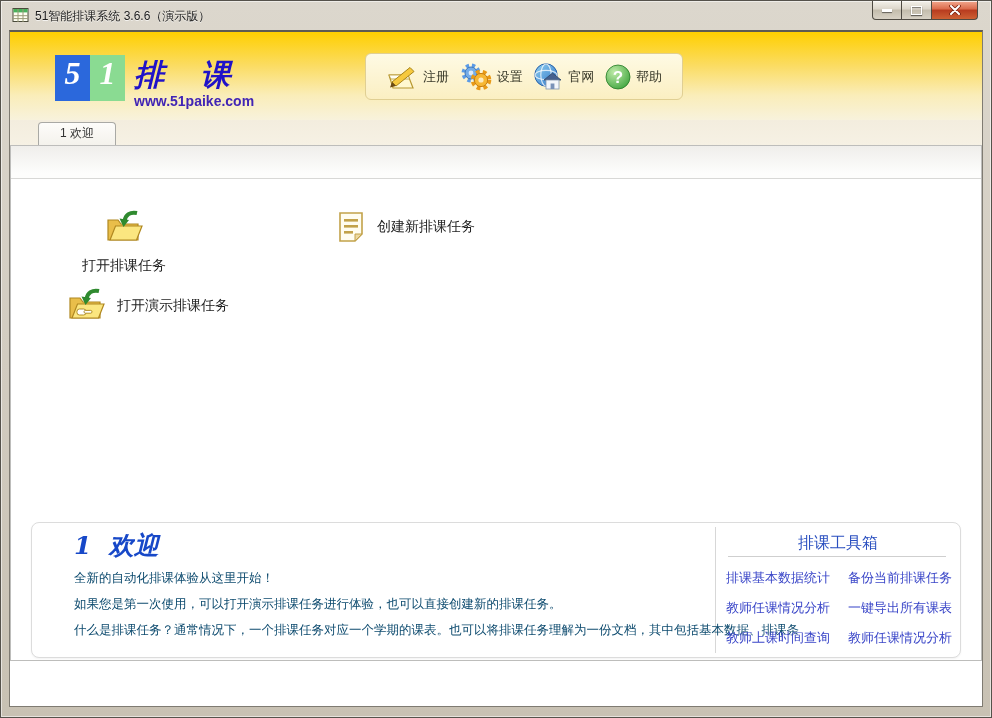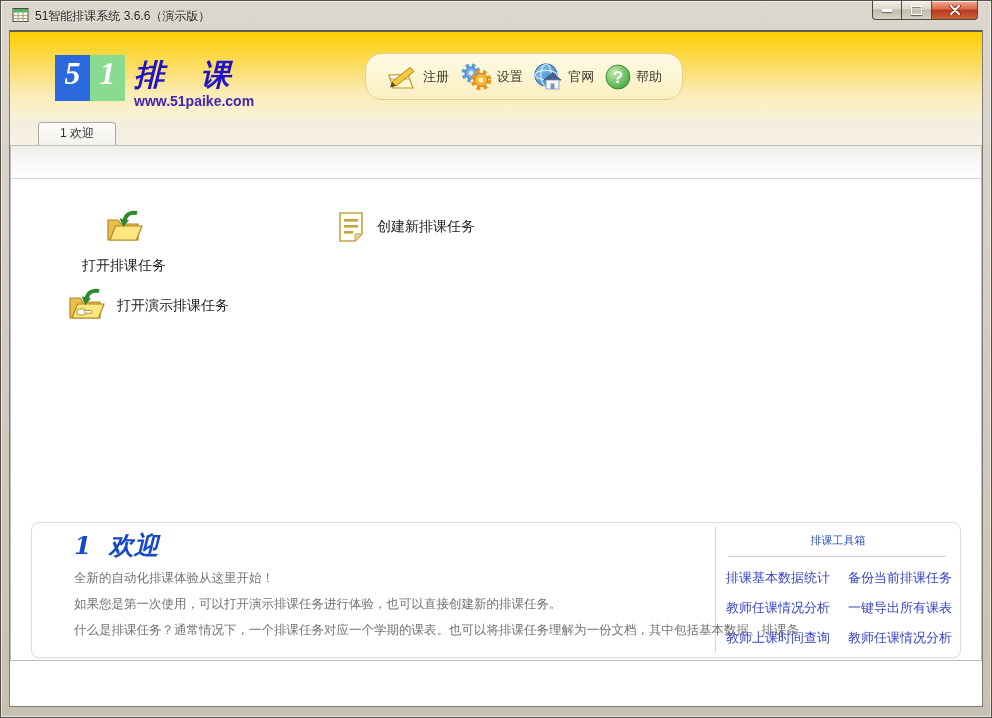--- a/index.html
+++ b/index.html
@@ -29,46 +29,46 @@
   .logo{position:absolute;left:45px;top:23px;display:flex;}
   .blk{width:35px;height:46px;line-height:46px;text-align:center;color:#fff;
     font:italic bold 32px "Liberation Serif","DejaVu Serif",serif;}
   .b5{background:#2B68DC;}
   .b1{background:#8ADB92;}
   .logo-right{margin-left:9px;}
   .logo-cn{font:bold 30px "DejaVu Serif","Liberation Serif",serif;font-style:italic;color:#2012C8;letter-spacing:13px;white-space:nowrap;}
   .logo-url{font-size:14px;font-weight:bold;color:#4125B5;margin-top:-3px;}
   
   .toolbar{position:absolute;left:355px;top:21px;width:318px;height:47px;box-sizing:border-box;
-    border:1px solid #E0CF93;border-radius:17px;background:linear-gradient(#FEFAE4,#FBEFC2);
+    border:1px solid #E0CF93;border-radius:6px;background:linear-gradient(#FEFAE4,#FBEFC2);
     display:flex;align-items:center;justify-content:space-between;padding:0 20px;}
   .tbtn{display:flex;align-items:center;gap:5px;font-size:13px;color:#3a3a2a;cursor:default;}
   
   .tabbar{position:absolute;left:0;right:0;top:88px;height:25px;background:linear-gradient(#F3EDDE,#F6F1E4);}
   .tab{position:absolute;left:28px;top:2px;width:78px;height:23px;box-sizing:border-box;
     border:1px solid #A9A9A5;border-bottom:none;border-radius:4px 4px 0 0;z-index:3;
     background:linear-gradient(#FDFCFA,#F4F2EC);text-align:center;line-height:21px;font-size:12px;color:#333;}
   
   .content{position:absolute;left:0;right:0;top:113px;bottom:45px;box-sizing:border-box;
     border:1px solid #BDBDBB;background:#fff;}
   .topstrip{position:absolute;left:0;right:0;top:0;height:32px;
     background:linear-gradient(180deg,#EFEEEB,#FDFDFC 85%);border-bottom:1px solid #D8D8D6;}
   .action{position:absolute;display:flex;align-items:center;gap:11px;font-size:14px;color:#222;cursor:default;}
   .a1{left:71px;top:64px;flex-direction:column;}
   .a2{left:325px;top:64px;}
   .a3{left:55px;top:142px;}
   
   .wpanel{position:absolute;left:20px;right:20px;top:376px;height:136px;box-sizing:border-box;
     border:1px solid #DCDCDC;border-radius:8px;background:#fff;box-shadow:0 1px 2px rgba(0,0,0,.05);}
   .whead{position:absolute;left:42px;top:6px;font:bold 25px "DejaVu Serif","Liberation Serif",serif;font-style:italic;color:#1748C8;white-space:pre;}
-  .wlines{position:absolute;left:42px;top:42px;font-size:12.5px;color:#737373;line-height:26px;z-index:1;}
+  .wlines{position:absolute;left:42px;top:42px;font-size:12.5px;color:#0c4a6e;line-height:26px;z-index:1;}
   .wlines div{white-space:nowrap;}
   .vdivider{position:absolute;left:683px;top:4px;bottom:4px;width:1px;background:#D7D7D7;}
   .toolbox{position:absolute;left:684px;right:0;top:0;bottom:0;z-index:2;}
-  .tb-title{position:absolute;left:0;right:0;top:10px;text-align:center;font-size:11px;color:#2B50C0;}
+  .tb-title{position:absolute;left:0;right:0;top:10px;text-align:center;font-size:16px;color:#2B50C0;}
   .tb-hr{position:absolute;left:12px;right:14px;top:33px;height:0;border-top:1px solid #CFCFCF;}
   .tb-grid{position:absolute;left:10px;top:46px;display:grid;grid-template-columns:122px auto;column-gap:0;row-gap:12px;}
   .tb-link{font-size:13px;color:#3A46C8;white-space:nowrap;cursor:default;}
   
   .statusbar{position:absolute;left:0;right:0;bottom:0;height:45px;border-top:1px solid #C6C6C4;
     background:linear-gradient(#FEFEFE,#F4F3F1);}
   .statusbar span{position:absolute;top:8px;font-size:12px;color:#222;}
   .st-lic{left:12px;}
   .st-task{left:322px;}
   .st-loc{left:748px;}

